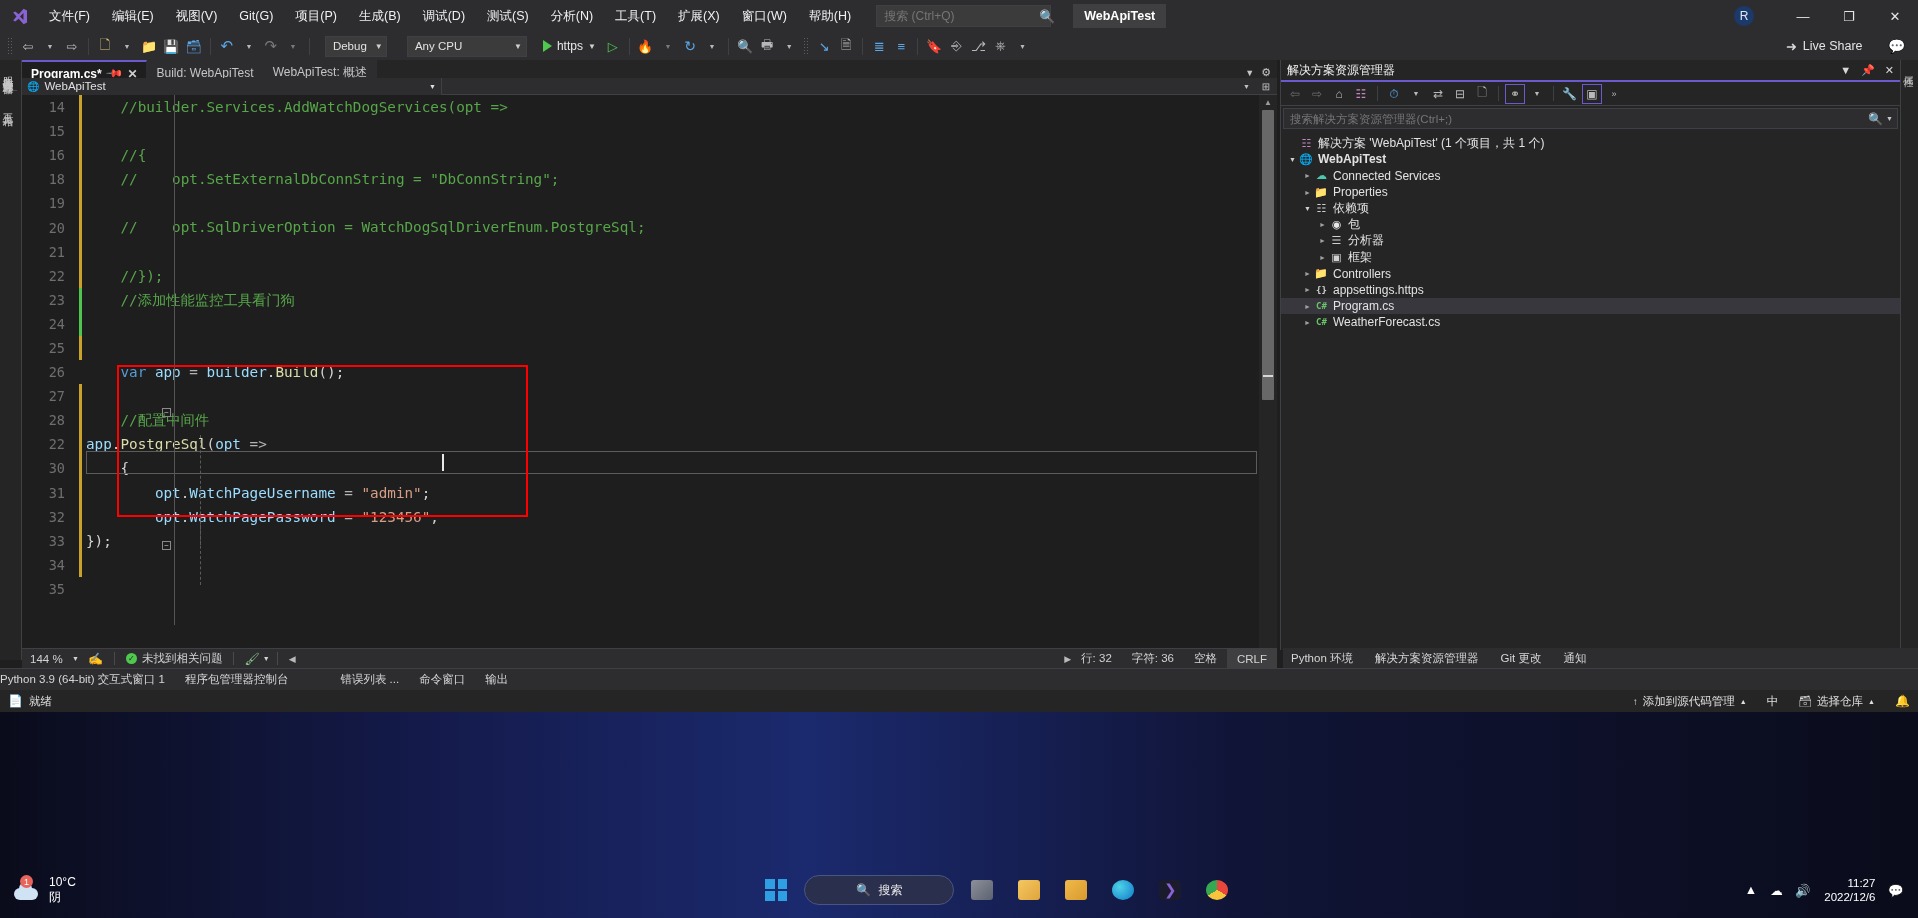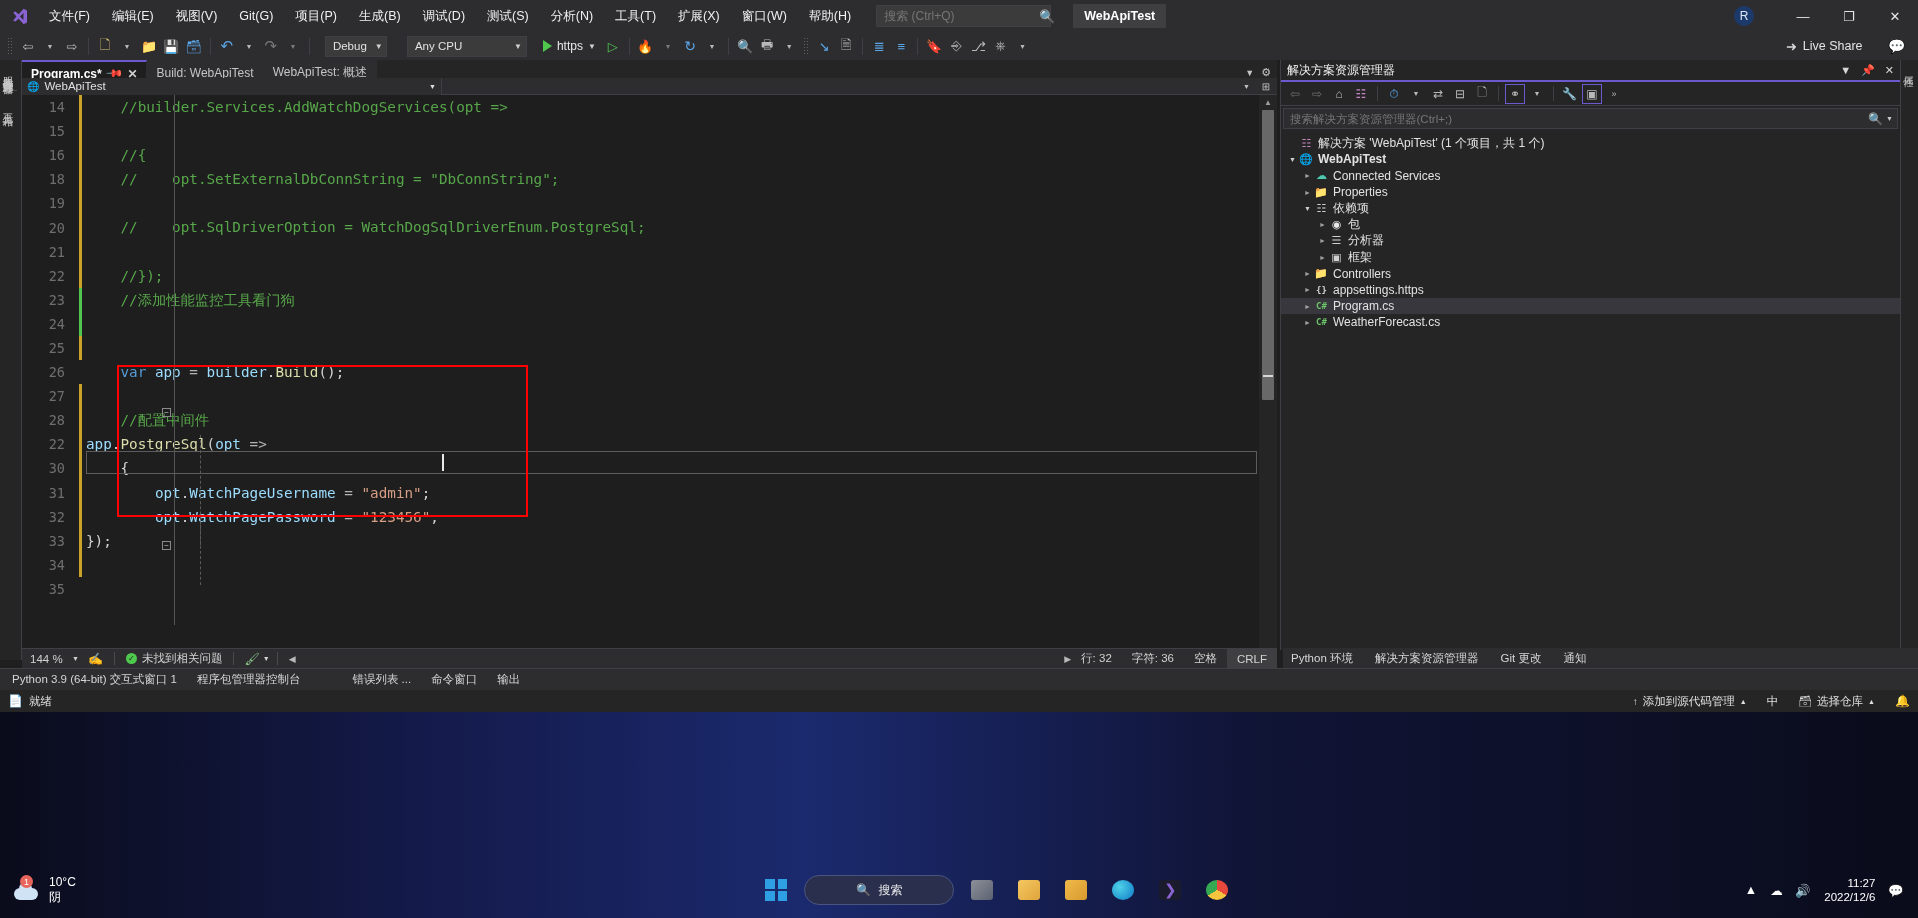--- a/index.html
+++ b/index.html
@@ -253,21 +253,21 @@
   }
 
   
   .bottom-tabs {
     position: absolute; left: 0; top: 668px; width: 1918px; height: 22px;
     background: #2d2d30; display: flex; align-items: center;
     border-top: 1px solid #3f3f46;
   }
   .btab { font-size: 11.5px; color: #d6d6d6; padding: 0 10px; height: 22px;
     display: flex; align-items: center; white-space: nowrap; }
-  .btab.first { padding-left: 12px; }
+  .btab.first { padding-left: 0; }
   .btab-right { margin-left: auto; display: flex; align-items: center; color: #d6d6d6; }
 
   
   .vs-status {
     position: absolute; left: 0; top: 690px; width: 1918px; height: 22px;
     background: #252526; display: flex; align-items: center; padding: 0 8px;
     color: #e0e0e0; font-size: 11.5px;
   }
   .vs-status .left { display: flex; align-items: center; gap: 6px; }
   .vs-status .right { margin-left: auto; display: flex; align-items: center; gap: 20px; }

